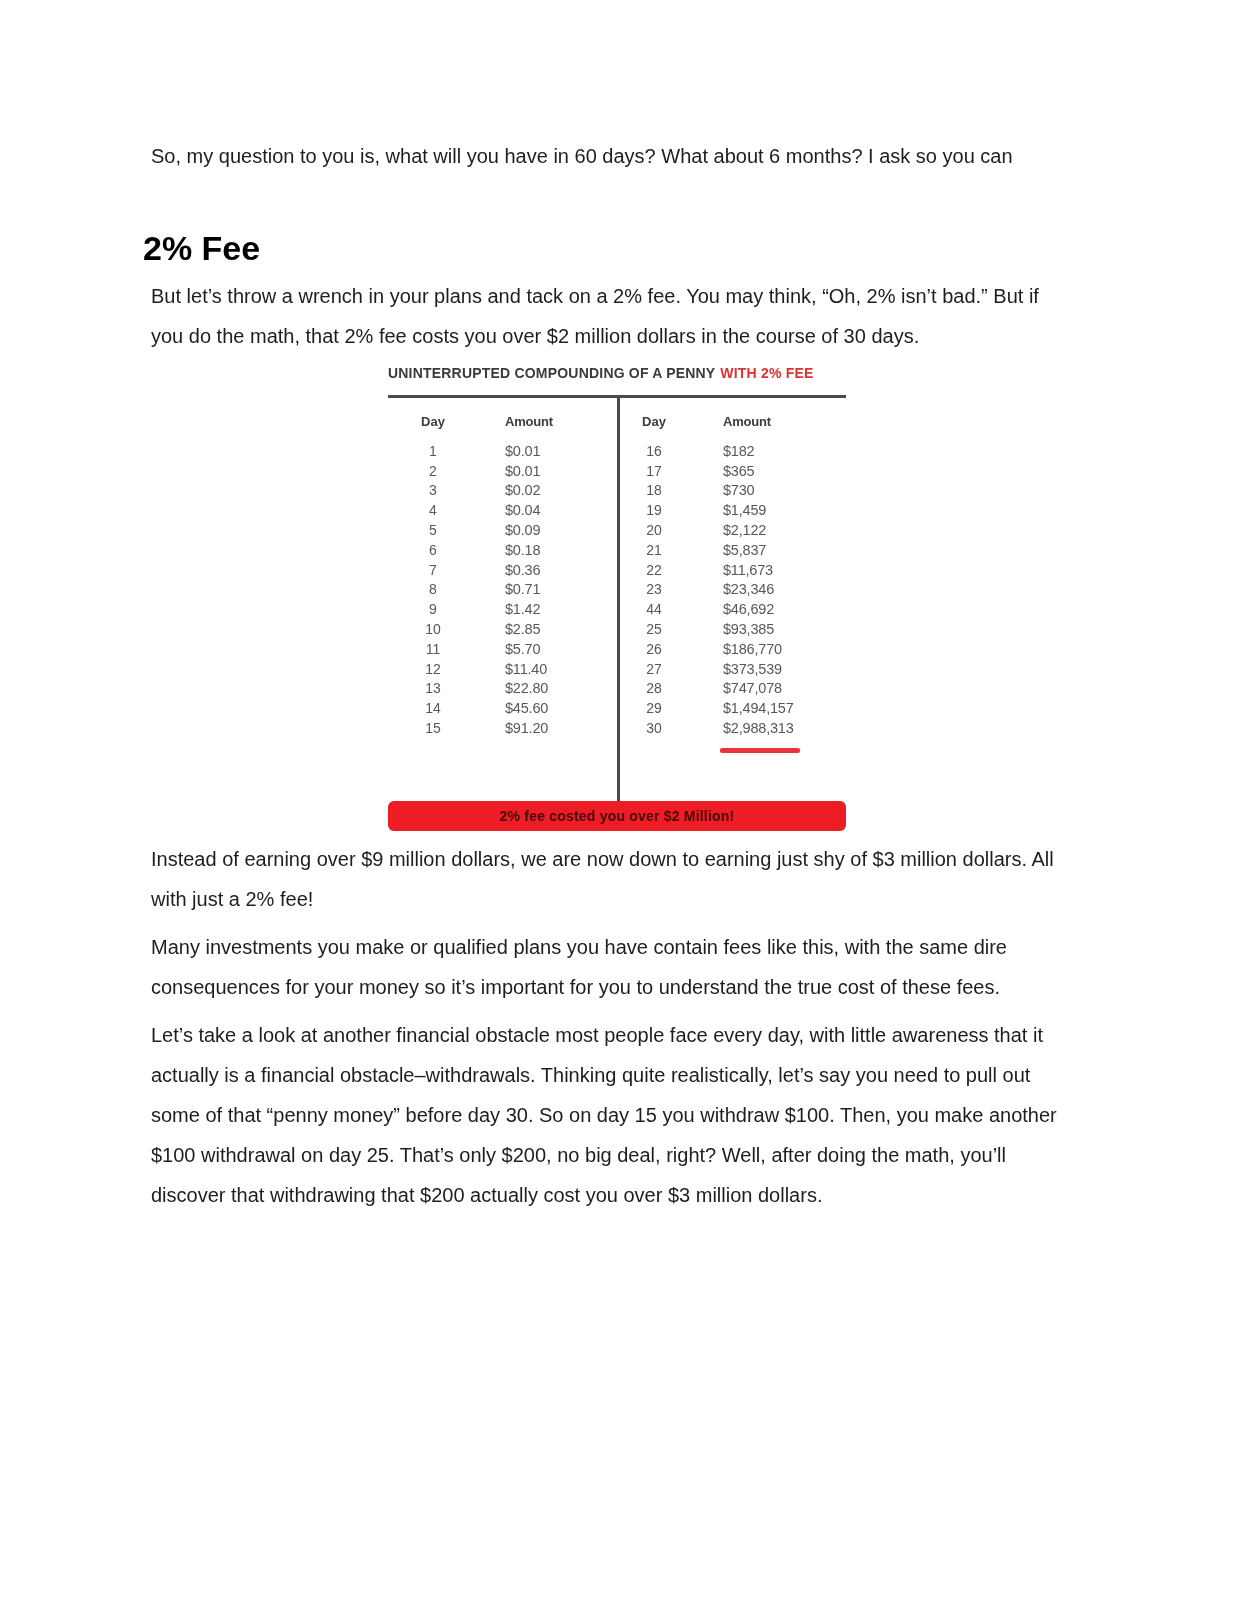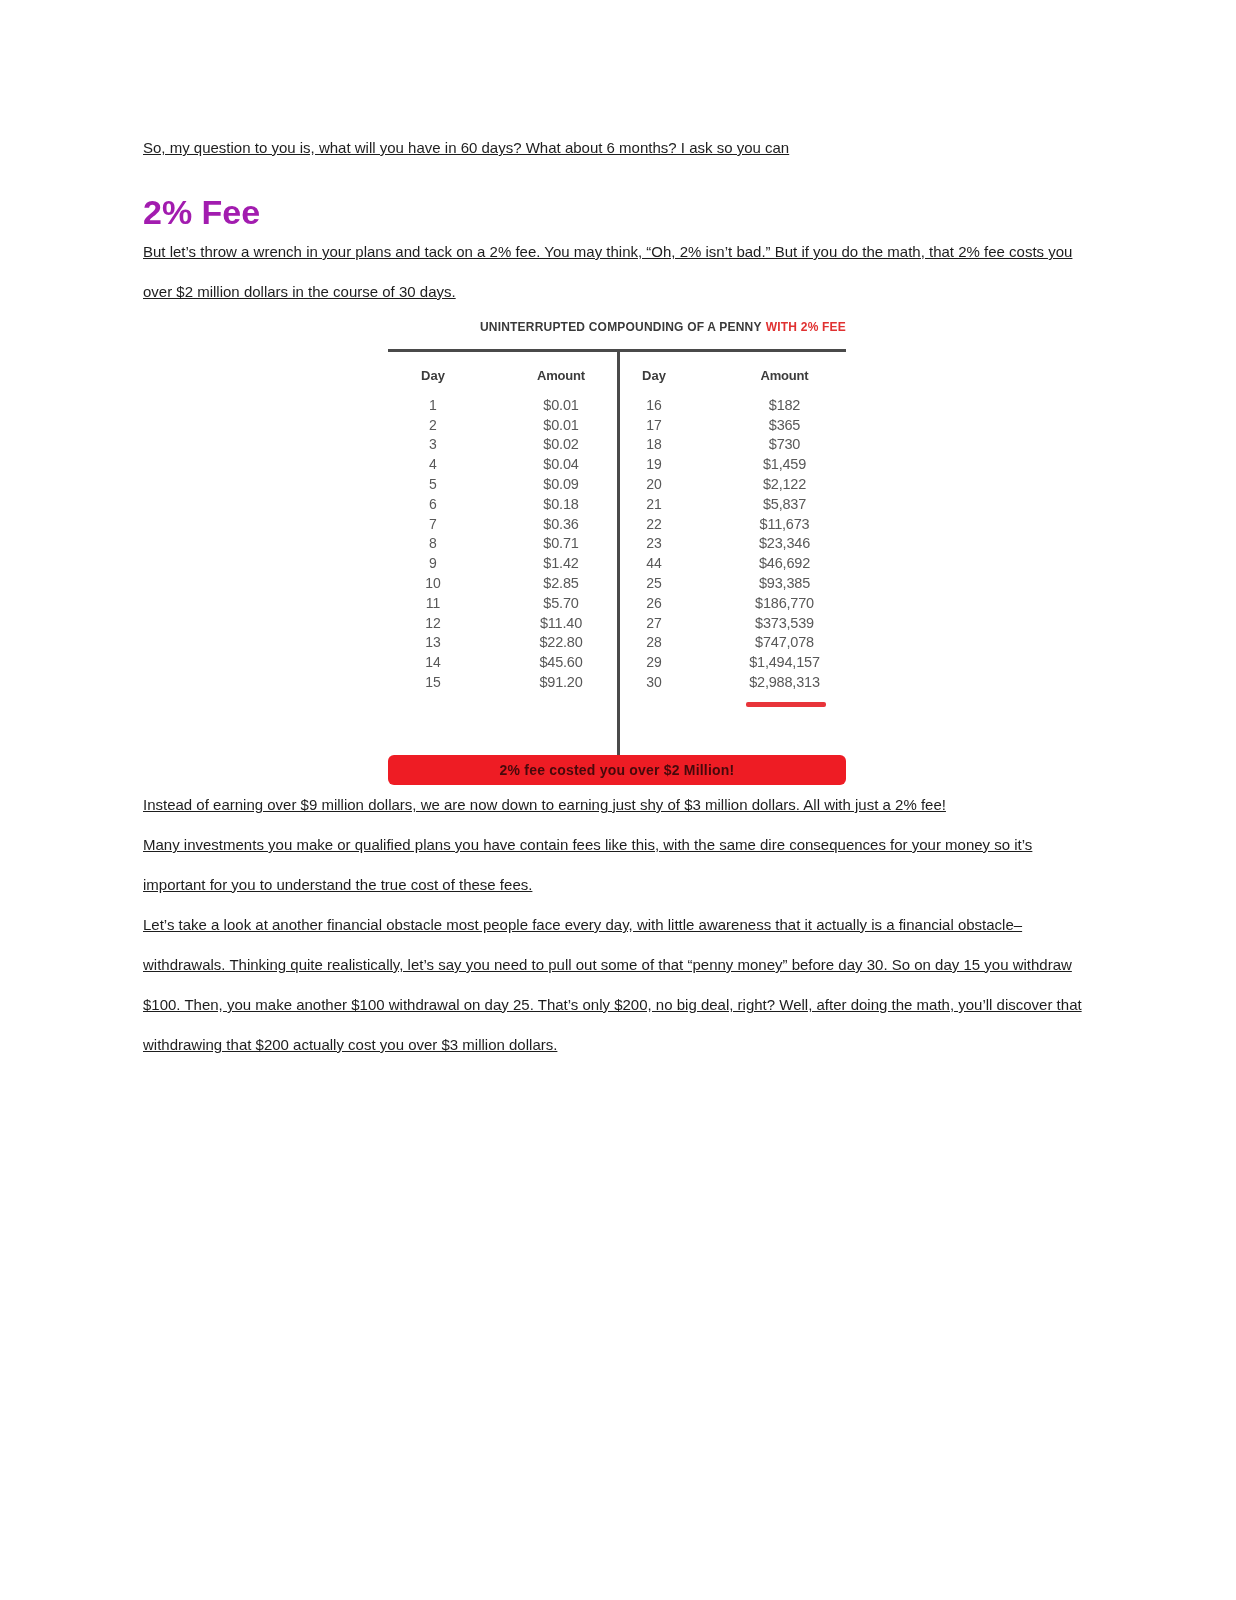--- a/index.html
+++ b/index.html
@@ -10,46 +10,45 @@
     background: #ffffff;
     overflow: hidden;
     font-family: "Liberation Sans", sans-serif;
     color: #1e1e1e;
   }
   .content {
     padding: 128px 0 0 143px;
     width: 940px;
   }
   p.body-text {
-    font-size: 15px;
+    font-size: 20px;
     line-height: 40px;
-    margin: 0;
+    margin: 8px;
     color: #1e1e1e;
-    text-decoration: underline;
   }
   h1.doc-heading {
     font-size: 34px;
     line-height: 40px;
     font-weight: bold;
-    color: #a21caf;
-    margin: 24px 0 0 0;
+    color: #000000;
+    margin: 52px 0 0 0;
   }
   .mt-sm { margin-top: 16px; }
   .mt-md { margin-top: 30px; }
   .mt-lg { margin-top: 36px; }
 
   
   figure.table-figure {
     margin: 6px 0 0 245px;
     width: 458px;
     padding: 0;
   }
   .table-title {
-    text-align: right;
-    font-size: 12px;
+    text-align: left;
+    font-size: 14px;
     font-weight: bold;
     letter-spacing: 0.2px;
     color: #3a3a3a;
     line-height: 18px;
   }
   .table-title .highlight {
     color: var(--title-red, #e03131);
     margin-left: 0.35em;
   }
   .table-rule {
@@ -77,21 +76,21 @@
     font-weight: bold;
     color: #3c3c3c;
   }
   .trow { height: 19.8px; }
   .cell-day {
     text-align: center;
     font-size: 14px;
     color: #585858;
   }
   .cell-amount {
-    text-align: center;
+    text-align: left;
     padding-left: 27px;
     font-size: 14.5px;
     color: #585858;
     letter-spacing: -0.2px;
   }
   .half.right .cell-amount { padding-left: 35px; }
   .amt-text { display: inline-block; position: relative; }
   .amt-text.has-underline::after {
     content: "";
     position: absolute;

